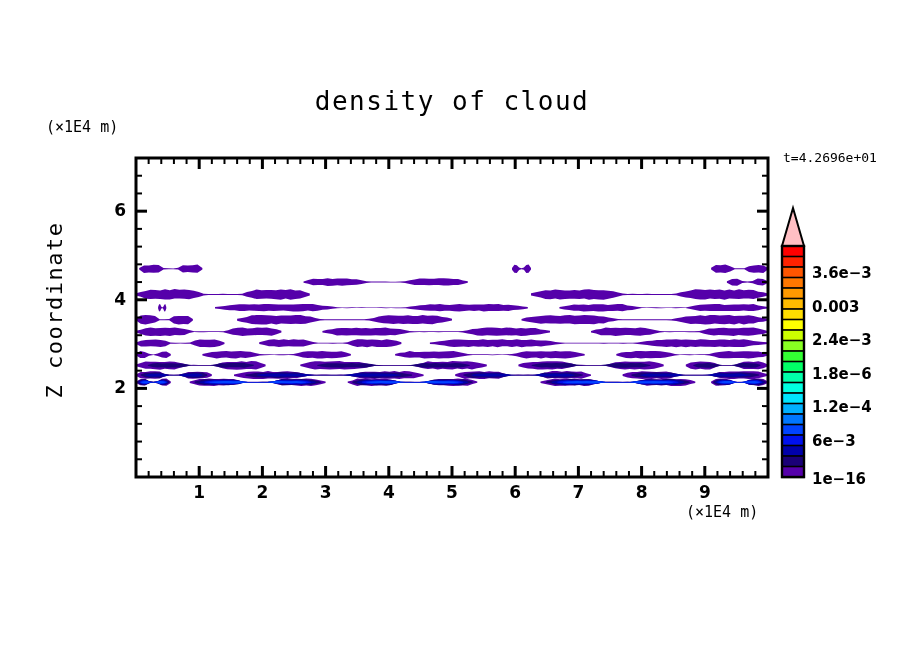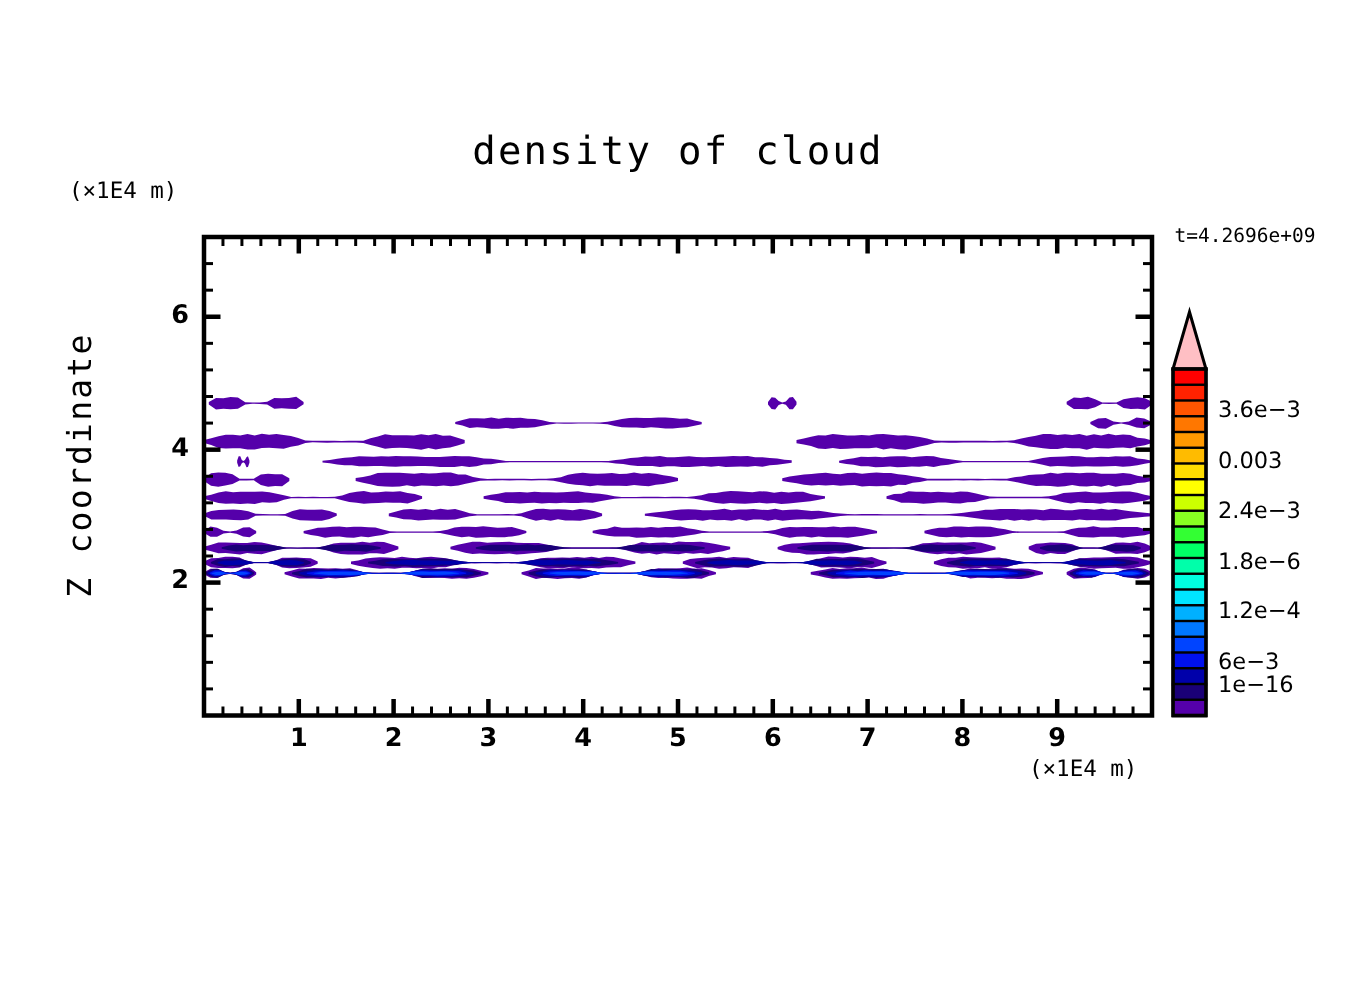--- a/index.html
+++ b/index.html
@@ -57,37 +57,37 @@
     font-size:17px;font-weight:bold;text-align:center;width:30px;
   }
   .ytick-label{
     font-family:"DejaVu Sans", sans-serif;
     font-size:17px;font-weight:bold;text-align:right;width:30px;
   }
 
   
   .cbar-label{
     font-family:"DejaVu Sans", sans-serif;
-    font-size:15px;font-weight:normal;
+    font-size:15px;font-weight:bold;
     left:812px;
   }
 
   svg{display:block;}
   #plot-svg{position:absolute;left:0;top:0;}
 </style>
 </head>
 <body>
 
 <div id="stage">
 
   <div class="txt" id="title">density of cloud</div>
 
   <div class="txt" id="unit-top-left">(×1E4 m)</div>
   <div class="txt" id="unit-bottom-right">(×1E4 m)</div>
-  <div class="txt" id="timestamp">t=4.2696e+09</div>
+  <div class="txt" id="timestamp">t=4.2696e+01</div>
 
   <div class="txt" id="yaxis-title">Z coordinate</div>
 
   <svg id="plot-svg" width="904" height="654">
     <defs>
       <clipPath id="plotclip">
           <rect x="136" y="158" width="632" height="319"></rect>
         </clipPath>
       <filter id="soften" x="-10%" y="-60%" width="120%" height="220%">
         <feGaussianBlur stdDeviation="1.1"></feGaussianBlur>
@@ -345,16 +345,16 @@
       <div class="txt ytick-label" style="left: 96px; top: 288.778px;">4</div>
       <div class="txt ytick-label" style="left: 96px; top: 200.167px;">6</div>
     </div>
   <div id="cbarticks">
       <div class="txt cbar-label" style="top: 264px;">3.6e−3</div>
       <div class="txt cbar-label" style="top: 297.6px;">0.003</div>
       <div class="txt cbar-label" style="top: 331.2px;">2.4e−3</div>
       <div class="txt cbar-label" style="top: 364.8px;">1.8e−6</div>
       <div class="txt cbar-label" style="top: 398.4px;">1.2e−4</div>
       <div class="txt cbar-label" style="top: 432px;">6e−3</div>
-      <div class="txt cbar-label" style="top: 447px; text-align: right;">1e−16</div>
+      <div class="txt cbar-label" style="top: 470px; text-align: right;">1e−16</div>
     </div>
 
 </div>
 
 </body></html>

